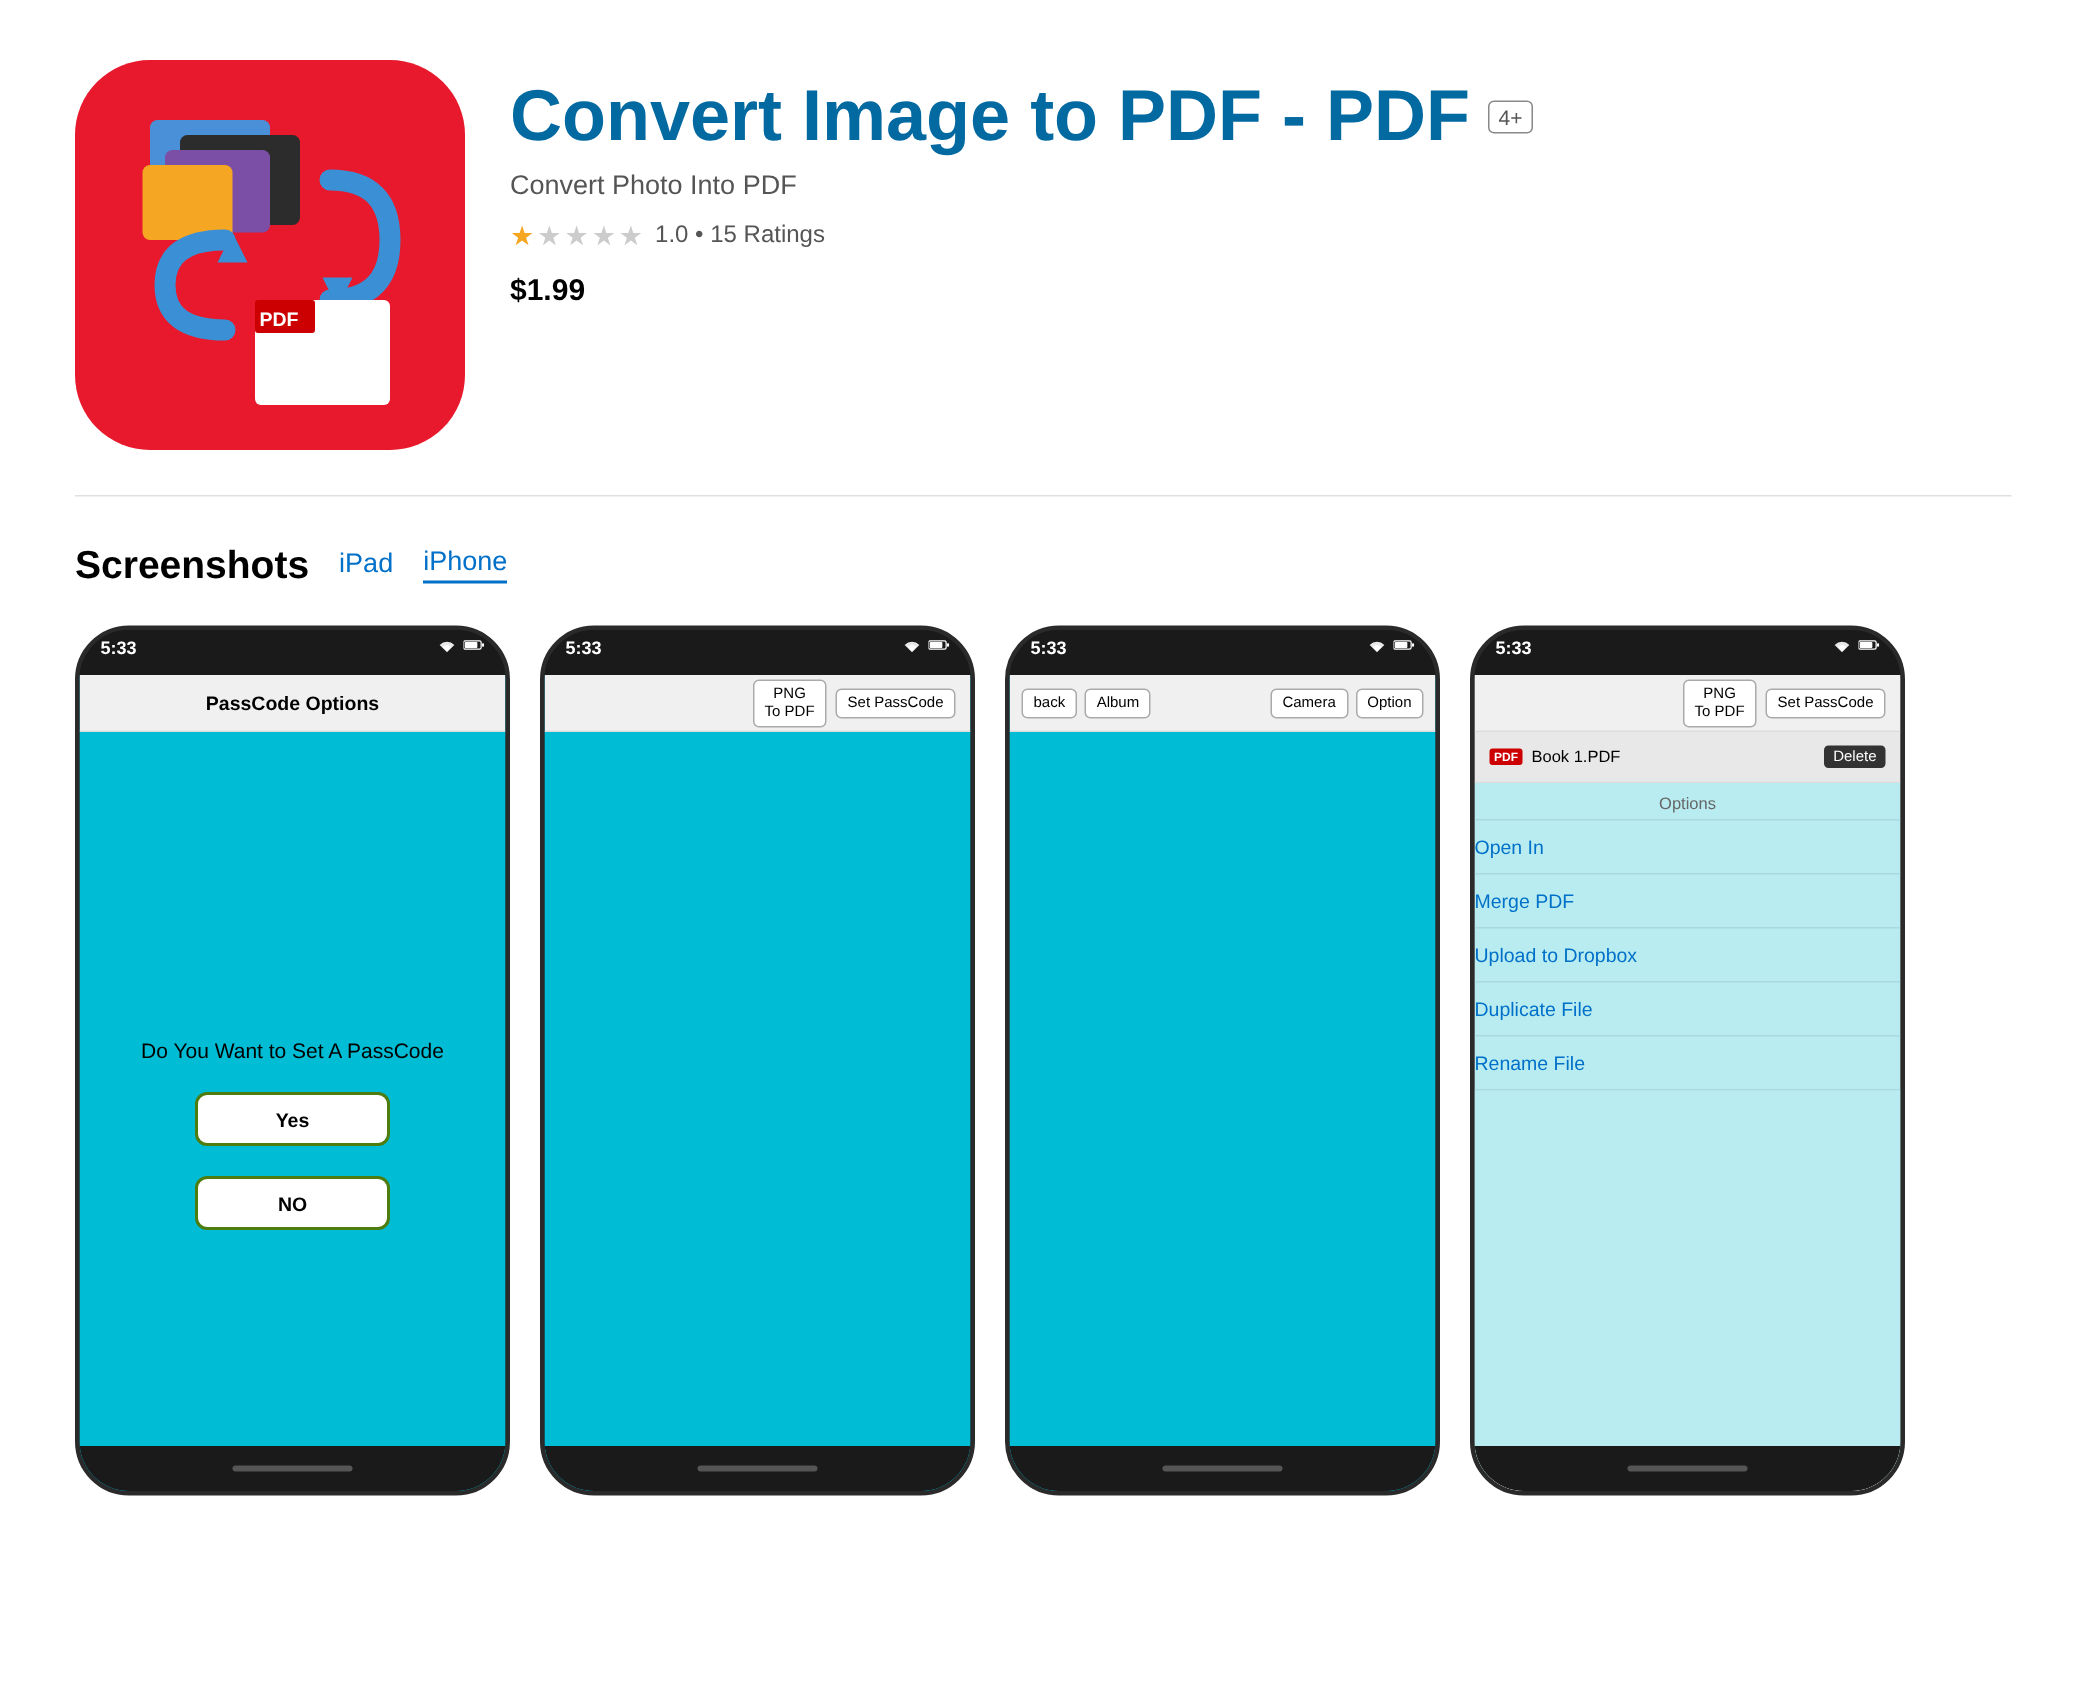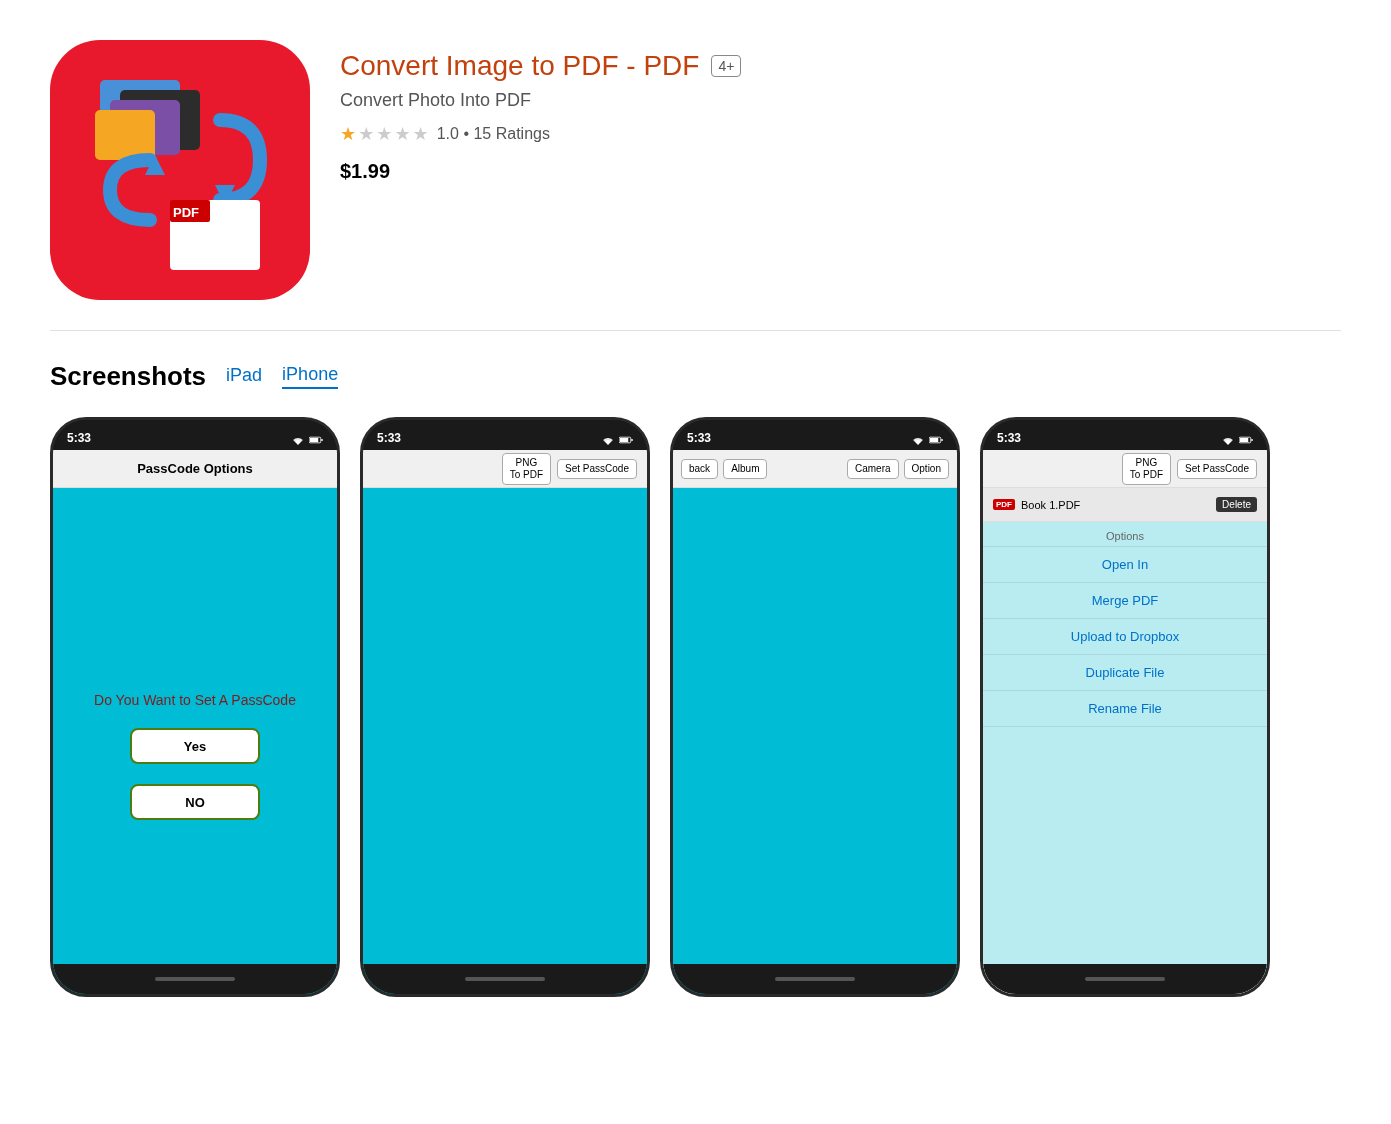--- a/index.html
+++ b/index.html
@@ -44,23 +44,23 @@
       gap: 6px;
     }
 
     .app-title-row {
       display: flex;
       align-items: center;
       gap: 12px;
     }
 
     .app-title {
-      font-size: 28px;
-      font-weight: 400;
-      color: #c2410c;
+      font-size: 48px;
+      font-weight: 700;
+      color: #0369a1;
     }
 
     .age-badge {
       border: 1.5px solid #888;
       border-radius: 4px;
       padding: 2px 6px;
       font-size: 14px;
       color: #555;
       font-weight: 500;
     }
@@ -169,21 +169,21 @@
       position: relative;
       flex-shrink: 0;
       border: 3px solid #2a2a2a;
     }
 
     .phone-notch {
       width: 100%;
       height: 30px;
       background: #1a1a1a;
       display: flex;
-      align-items: flex-end;
+      align-items: flex-start;
       justify-content: space-between;
       padding: 5px 14px;
       position: absolute;
       top: 0;
       z-index: 10;
     }
 
     .phone-time {
       color: #fff;
       font-size: 12px;
@@ -260,21 +260,21 @@
       flex-direction: column;
       align-items: center;
       justify-content: center;
       gap: 20px;
       padding: 20px;
     }
 
     .screen1-question {
       font-size: 14px;
       font-weight: 500;
-      color: #7f1d1d;
+      color: #000000;
       text-align: center;
     }
 
     .screen1-btn {
       background: #fff;
       border: 2px solid #4d7c0f;
       border-radius: 8px;
       width: 130px;
       height: 36px;
       display: flex;
@@ -400,21 +400,21 @@
 
     .options-title {
       text-align: center;
       font-size: 11px;
       color: #666;
       padding: 8px 0 4px;
       border-bottom: 1px solid #aad8e0;
     }
 
     .option-item {
-      text-align: center;
+      text-align: left;
       font-size: 13px;
       color: #0070c9;
       padding: 10px 0;
       border-bottom: 1px solid #aad8e0;
     }
 
     .cancel-item {
       background: #fff;
       text-align: center;
       font-size: 14px;

